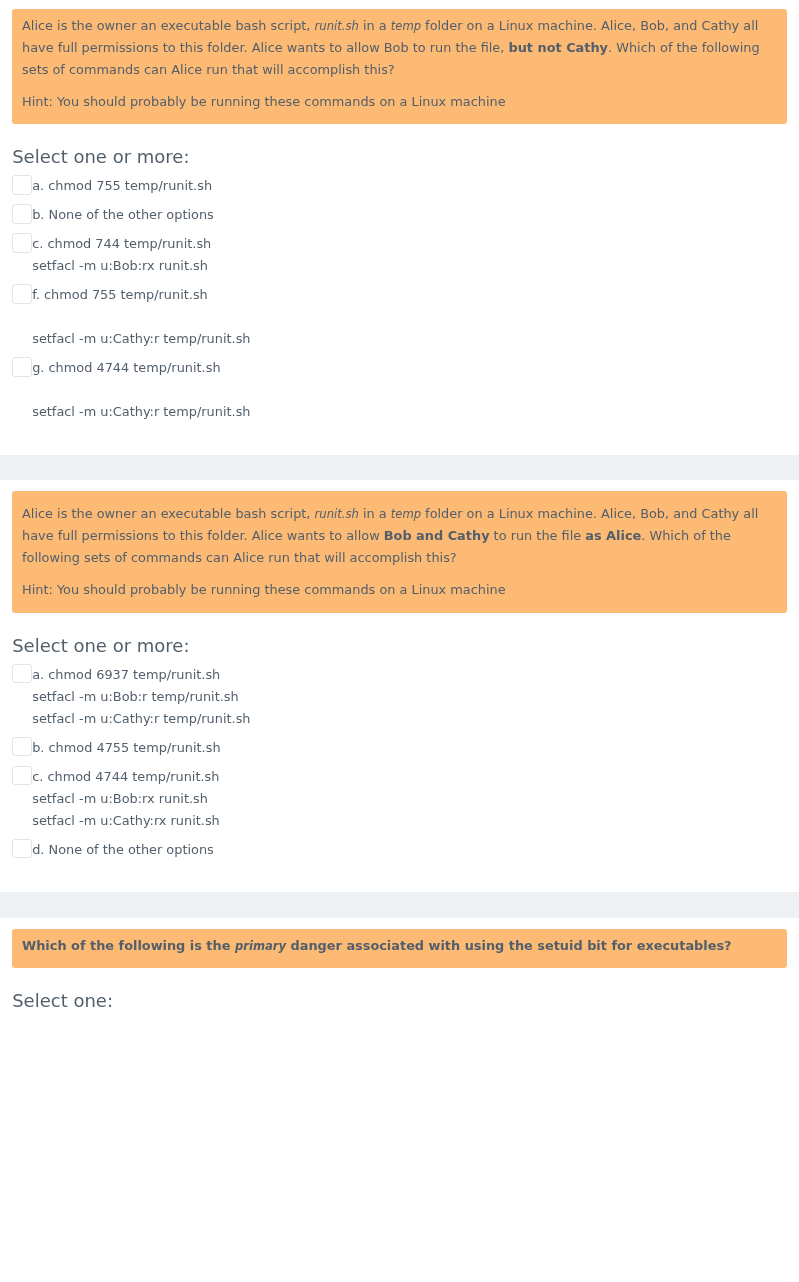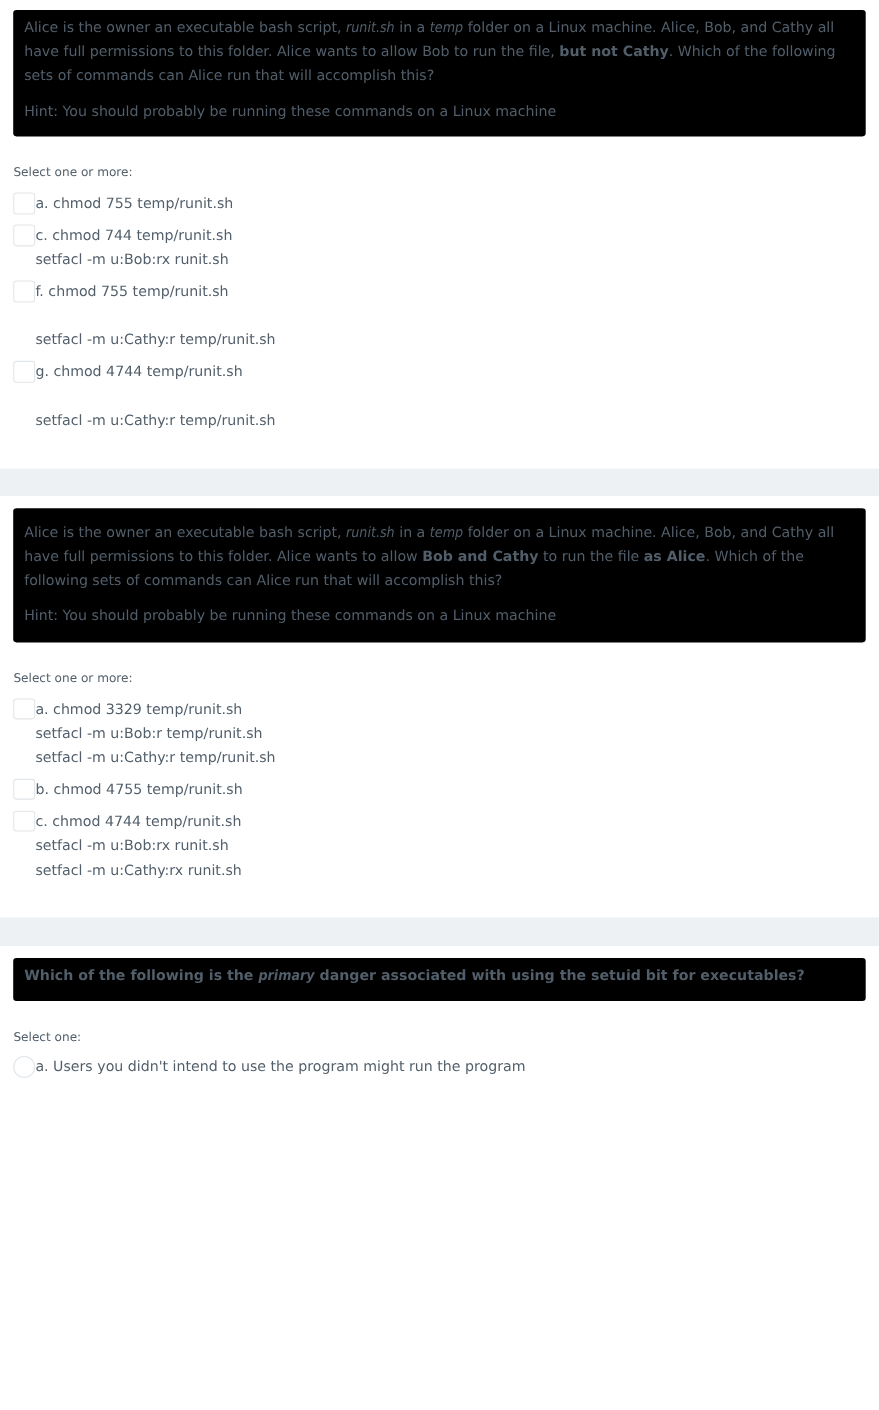--- a/index.html
+++ b/index.html
@@ -8,33 +8,33 @@
     font-family:"DejaVu Sans", sans-serif;
     color:#525f6b;
     font-size:12.88px;
     line-height:22px;
   }
   .page{position:relative;width:799px;min-height:1282px;overflow:hidden;padding-top:8.6px;box-sizing:border-box;}
 
   .qblock{position:relative;}
 
   .qbox{
-    background:#000000;
+    background:#fdba74;
     border-radius:3px;
     margin:0 12px;
     padding:6.6px 10px 11.2px 10px;
     box-sizing:border-box;
   }
   .qbox.pad2{padding-top:11.9px;padding-bottom:12.3px;}
   .qbox.pad3{padding-top:6.8px;padding-bottom:10.4px;font-weight:bold;}
   .qtext{font-size:12.88px;line-height:22px;}
   .hint{font-size:12.88px;line-height:22px;margin-top:10px;}
 
   .answers{margin-left:12.2px;padding-top:22.1px;padding-bottom:24.8px;}
-  .prompt{font-size:11px;line-height:22px;margin-bottom:6.5px;}
+  .prompt{font-size:18px;line-height:22px;margin-bottom:6.5px;}
   .optlist{margin:0;}
   .opt{position:relative;padding-left:20px;margin-bottom:7px;}
   .ctl{position:absolute;left:-0.2px;top:0;width:19.7px;height:19.7px;box-sizing:border-box;
        border:1px solid #e1e6ea;background:#fff;}
   .cb{border-radius:3px;}
   .rb{border-radius:50%;}
   .optlabel{display:block;font-size:12.88px;line-height:22px;white-space:pre-line;width:716px;}
 
   .sep{height:25.5px;background:#eef1f3;margin-top:0;margin-bottom:10.6px;}
 
@@ -49,20 +49,24 @@
     <div class="qbox">
       <div class="qtext"><span>Alice is the owner an executable bash script, </span><em>runit.sh</em><span> in a </span><em>temp</em><span> folder on a Linux machine. Alice, Bob, and Cathy all have full permissions to this folder. Alice wants to allow Bob to run the file, </span><strong>but not Cathy</strong><span>. Which of the following sets of commands can Alice run that will accomplish this?</span></div>
       <div class="hint">Hint: You should probably be running these commands on a Linux machine</div>
     </div>
     <div class="answers">
       <div class="prompt">Select one or more:</div>
       <div class="optlist">
         <div class="opt">
             <span class="ctl cb"></span>
             <span class="optlabel">a. chmod 755 temp/runit.sh</span>
+          </div>
+        <div class="opt">
+            <span class="ctl cb"></span>
+            <span class="optlabel">b. None of the other options</span>
           </div>
         <div class="opt">
             <span class="ctl cb"></span>
             <span class="optlabel">c. chmod 744 temp/runit.sh
 setfacl -m u:Bob:rx runit.sh</span>
           </div>
         <div class="opt">
             <span class="ctl cb"></span>
             <span class="optlabel">f. chmod 755 temp/runit.sh
 
@@ -81,45 +85,45 @@
   <div class="qblock">
     <div class="qbox pad2">
       <div class="qtext"><span>Alice is the owner an executable bash script, </span><em>runit.sh</em><span> in a </span><em>temp</em><span> folder on a Linux machine. Alice, Bob, and Cathy all have full permissions to this folder. Alice wants to allow </span><strong>Bob and Cathy</strong><span> to run the file </span><strong>as Alice</strong><span>. Which of the following sets of commands can Alice run that will accomplish this?</span></div>
       <div class="hint">Hint: You should probably be running these commands on a Linux machine</div>
     </div>
     <div class="answers">
       <div class="prompt">Select one or more:</div>
       <div class="optlist">
         <div class="opt">
             <span class="ctl cb"></span>
-            <span class="optlabel">a. chmod 3329 temp/runit.sh
+            <span class="optlabel">a. chmod 6937 temp/runit.sh
 setfacl -m u:Bob:r temp/runit.sh
 setfacl -m u:Cathy:r temp/runit.sh</span>
           </div>
         <div class="opt">
             <span class="ctl cb"></span>
             <span class="optlabel">b. chmod 4755 temp/runit.sh</span>
           </div>
         <div class="opt">
             <span class="ctl cb"></span>
             <span class="optlabel">c. chmod 4744 temp/runit.sh
 setfacl -m u:Bob:rx runit.sh
 setfacl -m u:Cathy:rx runit.sh</span>
           </div>
+        <div class="opt">
+            <span class="ctl cb"></span>
+            <span class="optlabel">d. None of the other options</span>
+          </div>
       </div>
     </div>
   </div>
   <div class="sep"></div>
   <div class="qblock">
     <div class="qbox pad3">
       <div class="qtext"><span>Which of the following is the </span><em>primary</em><span> danger associated with using the setuid bit for executables?</span></div>
     </div>
     <div class="answers">
       <div class="prompt">Select one:</div>
       <div class="optlist">
-        <div class="opt">
-            <span class="ctl rb"></span>
-            <span class="optlabel">a. Users you didn't intend to use the program might run the program</span>
-          </div>
       </div>
     </div>
   </div>
 </div>
 
 </body></html>

